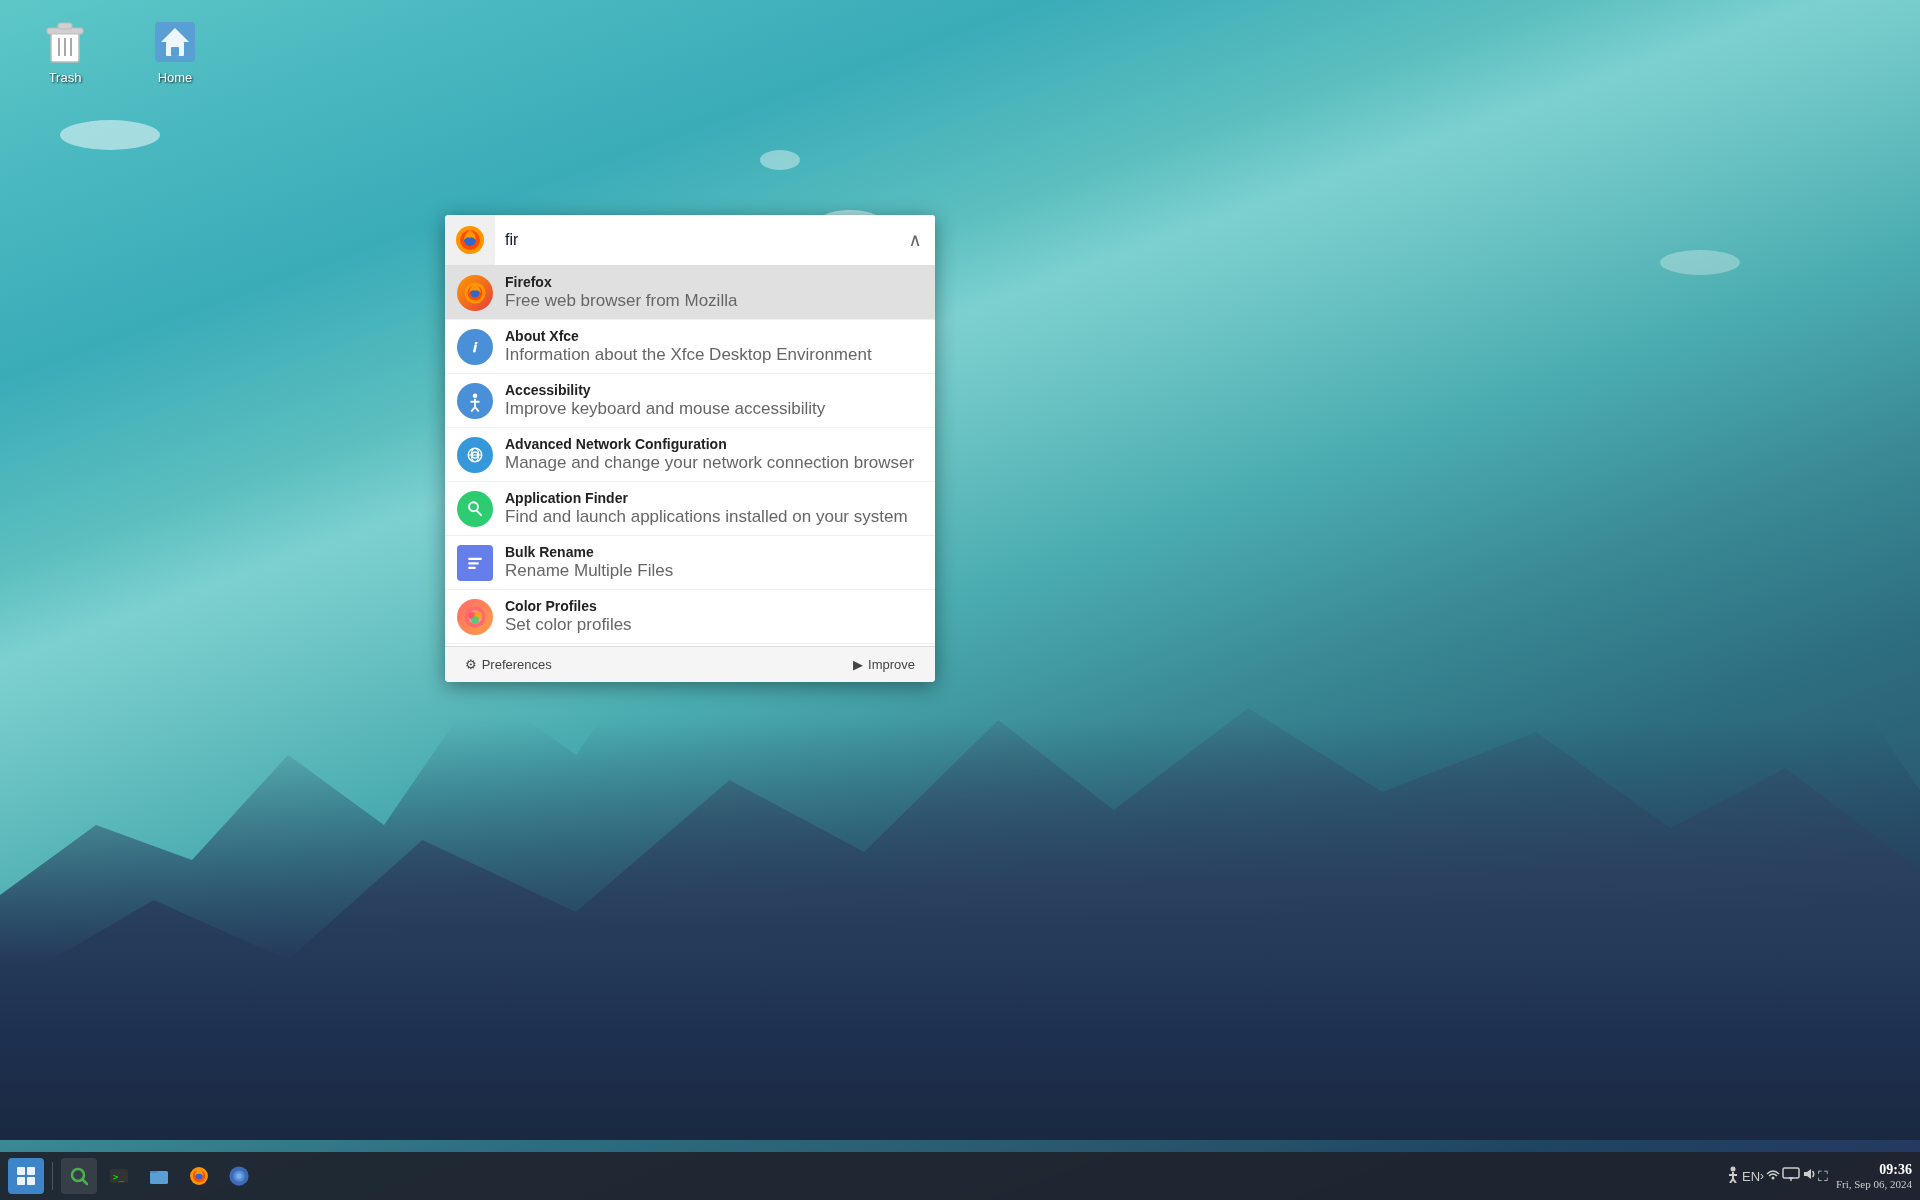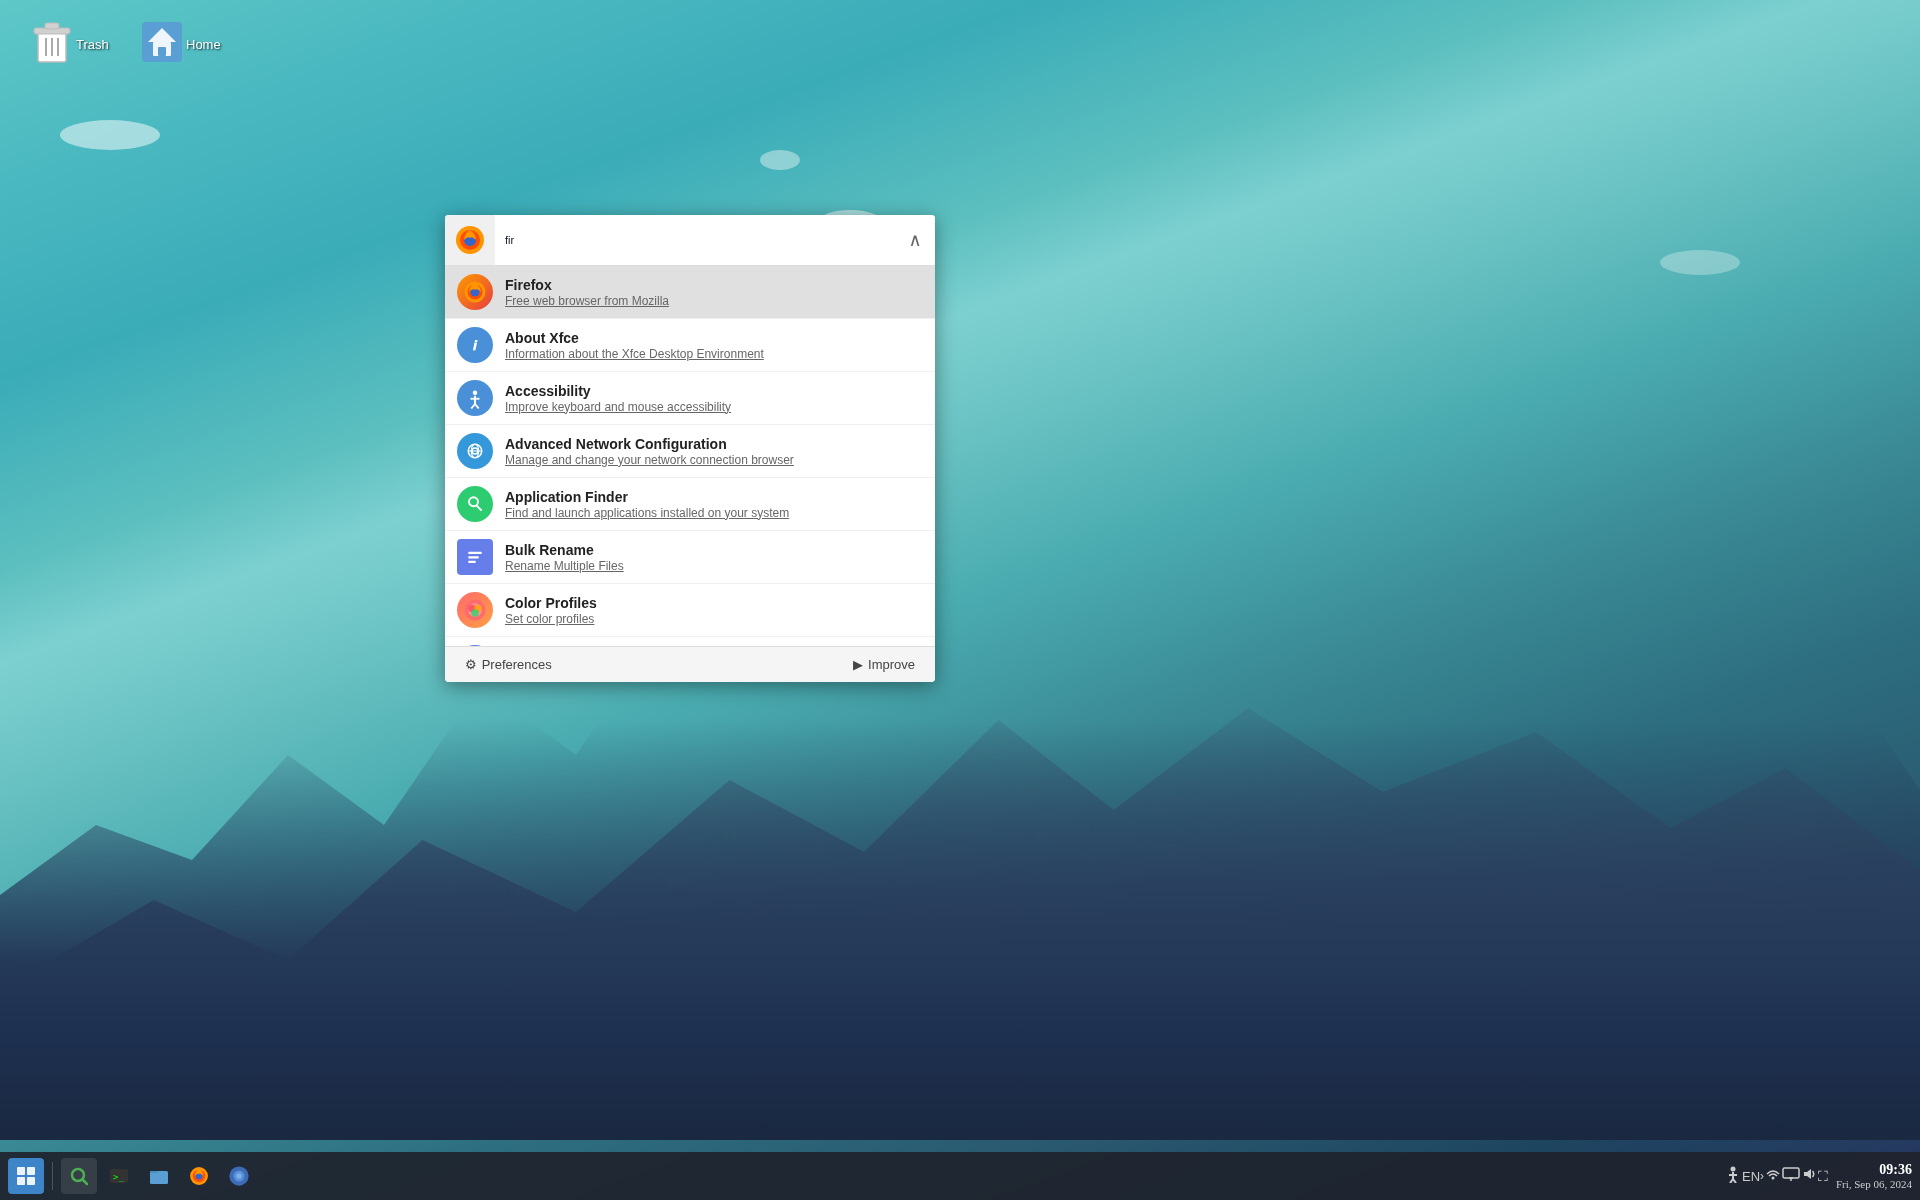--- a/index.html
+++ b/index.html
@@ -76,21 +76,21 @@
       position: absolute;
       top: 10px;
       left: 20px;
       display: flex;
       flex-direction: row;
       gap: 20px;
     }
 
     .desktop-icon {
       display: flex;
-      flex-direction: row;
+      flex-direction: column;
       align-items: center;
       cursor: pointer;
       padding: 8px;
       border-radius: 4px;
       width: 90px;
     }
 
     .desktop-icon .icon-img {
       width: 48px;
       height: 48px;
@@ -136,21 +136,21 @@
       justify-content: center;
       font-size: 28px;
       flex-shrink: 0;
       background: #f0f0f0;
     }
 
     .launcher-search-input {
       flex: 1;
       border: none;
       outline: none;
-      font-size: 11px;
+      font-size: 16px;
       padding: 14px 10px;
       color: #0f172a;
       background: white;
     }
 
     .launcher-collapse-btn {
       width: 40px;
       height: 50px;
       display: flex;
       align-items: center;
@@ -198,24 +198,23 @@
       flex: 1;
     }
 
     .launcher-item-name {
       font-size: 14px;
       font-weight: 600;
       color: #222;
     }
 
     .launcher-item-desc {
-      font-size: 12px;
+      font-size: 17px;
       color: #666;
       margin-top: 1px;
-      text-decoration: underline;
     }
 
     
     .launcher-footer {
       display: flex;
       justify-content: space-between;
       align-items: center;
       padding: 6px 10px;
       border-top: 1px solid #ddd;
       background: #f5f5f5;

